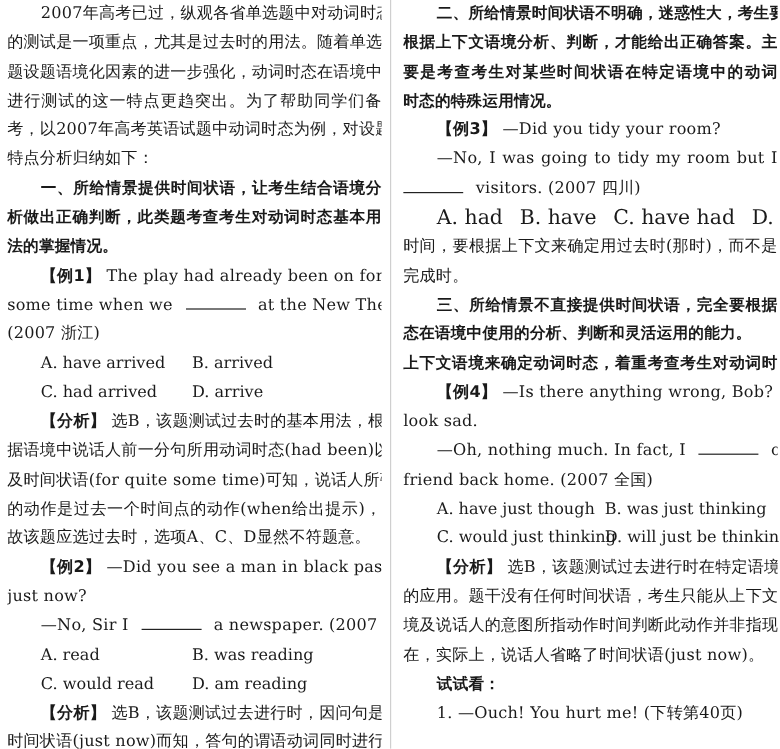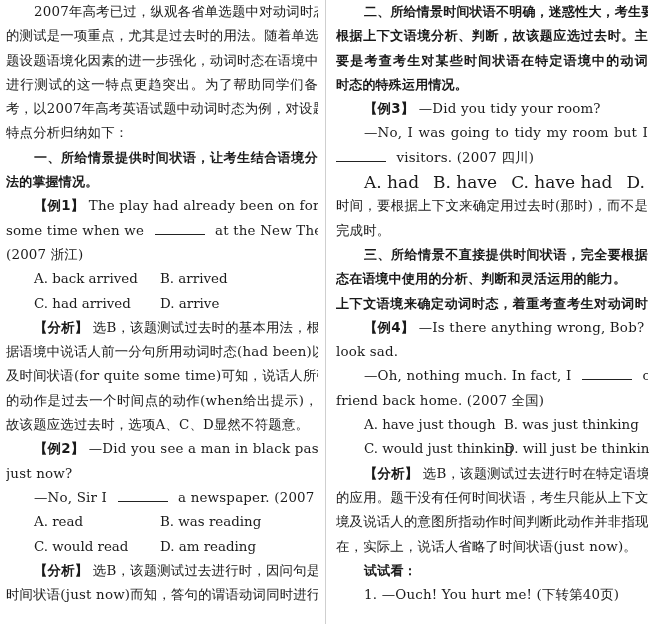--- a/index.html
+++ b/index.html
@@ -30,36 +30,37 @@
     <div class="line indent">2007年高考已过，纵观各省单选题中对动词时态</div>
     <div class="line">的测试是一项重点，尤其是过去时的用法。随着单选</div>
     <div class="line">题设题语境化因素的进一步强化，动词时态在语境中</div>
     <div class="line">进行测试的这一特点更趋突出。为了帮助同学们备</div>
     <div class="line">考，以2007年高考英语试题中动词时态为例，对设题</div>
     <div class="line last">特点分析归纳如下：</div>
   </div>
 
   <div>
     <div class="line indent bold">一、所给情景提供时间状语，让考生结合语境分</div>
+    <div class="line bold">析做出正确判断，此类题考查考生对动词时态基本用</div>
     <div class="line bold last">法的掌握情况。</div>
   </div>
 
   <div>
     <div class="line indent">
       <span class="tag">【例1】</span>
       <span>The play had already been on for quite</span>
     </div>
     <div class="line">
       <span>some time when we</span>
       <span class="blank"></span>
       <span>at the New Theatre</span>
     </div>
     <div class="line last">(2007 浙江)</div>
     <div class="opt">
-      <span class="a">A.  back arrived</span>
+      <span class="a">A.  have arrived</span>
       <span>B.  arrived</span>
     </div>
     <div class="opt">
       <span class="a">C.  had arrived</span>
       <span>D.  arrive</span>
     </div>
   </div>
 
   <div>
     <div class="line indent">
@@ -98,21 +99,21 @@
       <span class="tag">【分析】</span>
       <span>选B，该题测试过去进行时，因问句是</span>
     </div>
     <div class="line last">时间状语(just now)而知，答句的谓语动词同时进行。</div>
   </div>
 </div>
 
 <div class="col right">
   <div>
     <div class="line indent bold">二、所给情景时间状语不明确，迷惑性大，考生要</div>
-    <div class="line bold">根据上下文语境分析、判断，故该题应选过去时。主</div>
+    <div class="line bold">根据上下文语境分析、判断，才能给出正确答案。主</div>
     <div class="line bold">要是考查考生对某些时间状语在特定语境中的动词</div>
     <div class="line bold last">时态的特殊运用情况。</div>
   </div>
 
   <div>
     <div class="line indent last">
       <span class="tag">【例3】</span>
       <span>—Did you tidy your room?</span>
     </div>
     <div class="line indent">—No, I was going to tidy my room but I</div>

